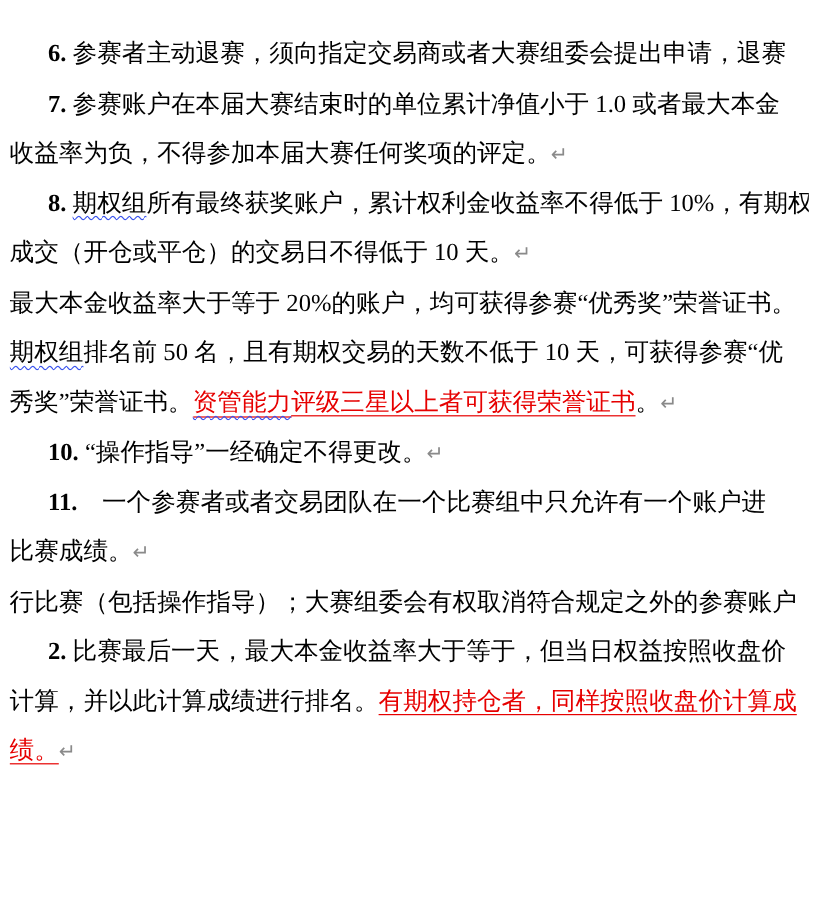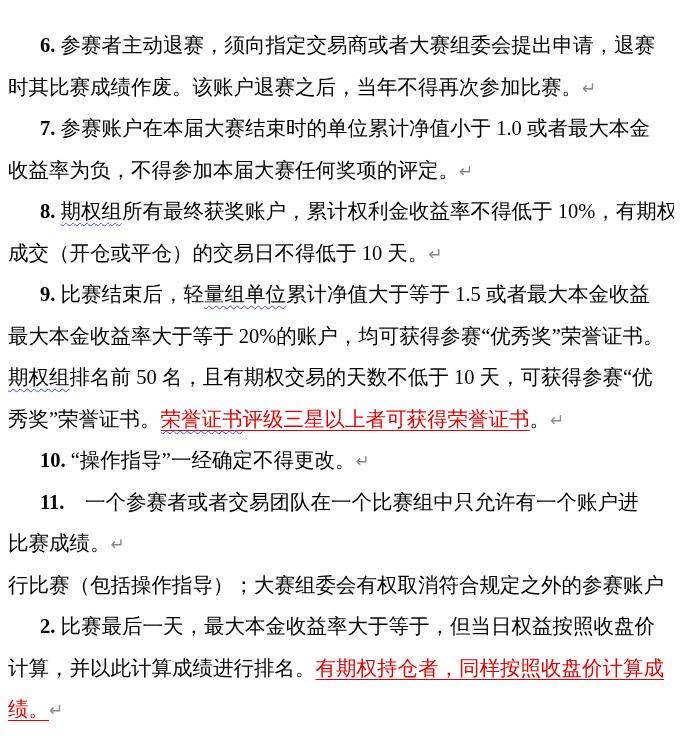--- a/index.html
+++ b/index.html
@@ -56,29 +56,27 @@
     color:var(--pmark-color);
     font-size:17px;
     font-family:"DejaVu Sans","Liberation Sans",sans-serif;
   }
 </style>
 </head>
 <body>
 
 <div class="page">
     <div class="line indent"><span class="seg-b">6.</span><span class="seg-n"> 参赛者主动退赛，须向指定交易商或者大赛组委会提出申请，退赛</span></div>
-    <div class="line"><span class="seg-n">时其比赛成绩作废。该账户退赛之后，当年不得再次参加比赛。</span><span class="seg-pm">↵</span></div>
     <div class="line indent"><span class="seg-b">7.</span><span class="seg-n"> 参赛账户在本届大赛结束时的单位累计净值小于 1.0 或者最大本金</span></div>
     <div class="line"><span class="seg-n">收益率为负，不得参加本届大赛任何奖项的评定。</span><span class="seg-pm">↵</span></div>
     <div class="line indent"><span class="seg-b">8.</span><span class="seg-n"> </span><span class="seg-w">期权组</span><span class="seg-n">所有最终获奖账户，累计权利金收益率不得低于 10%，有期权</span></div>
     <div class="line"><span class="seg-n">成交（开仓或平仓）的交易日不得低于 10 天。</span><span class="seg-pm">↵</span></div>
-    <div class="line indent"><span class="seg-b">9.</span><span class="seg-n"> 比赛结束后，轻</span><span class="seg-w">量组单位</span><span class="seg-n">累计净值大于等于 1.5 或者最大本金收益</span></div>
     <div class="line"><span class="seg-n">最大本金收益率大于等于 20%的账户，均可获得参赛“优秀奖”荣誉证书。</span></div>
     <div class="line"><span class="seg-w">期权组</span><span class="seg-n">排名前 50 名，且有期权交易的天数不低于 10 天，可获得参赛“优</span></div>
-    <div class="line"><span class="seg-n">秀奖”荣誉证书。</span><span class="seg-ruw">荣誉证书</span><span class="seg-ru">评级三星以上者可获得荣誉证书</span><span class="seg-n">。</span><span class="seg-pm">↵</span></div>
+    <div class="line"><span class="seg-n">秀奖”荣誉证书。</span><span class="seg-ruw">资管能力</span><span class="seg-ru">评级三星以上者可获得荣誉证书</span><span class="seg-n">。</span><span class="seg-pm">↵</span></div>
     <div class="line indent"><span class="seg-b">10.</span><span class="seg-n"> “操作指导”一经确定不得更改。</span><span class="seg-pm">↵</span></div>
     <div class="line indent"><span class="seg-b">11.</span><span class="seg-n">　一个参赛者或者交易团队在一个比赛组中只允许有一个账户进</span></div>
     <div class="line"><span class="seg-n">比赛成绩。</span><span class="seg-pm">↵</span></div>
     <div class="line"><span class="seg-n">行比赛（包括操作指导）；大赛组委会有权取消符合规定之外的参赛账户</span></div>
     <div class="line indent"><span class="seg-b">2.</span><span class="seg-n"> 比赛最后一天，最大本金收益率大于等于，但当日权益按照收盘价</span></div>
     <div class="line"><span class="seg-n">计算，并以此计算成绩进行排名。</span><span class="seg-ru">有期权持仓者，同样按照收盘价计算成</span></div>
     <div class="line"><span class="seg-ru">绩。</span><span class="seg-pm">↵</span></div>
   </div>
 
 </body></html>

